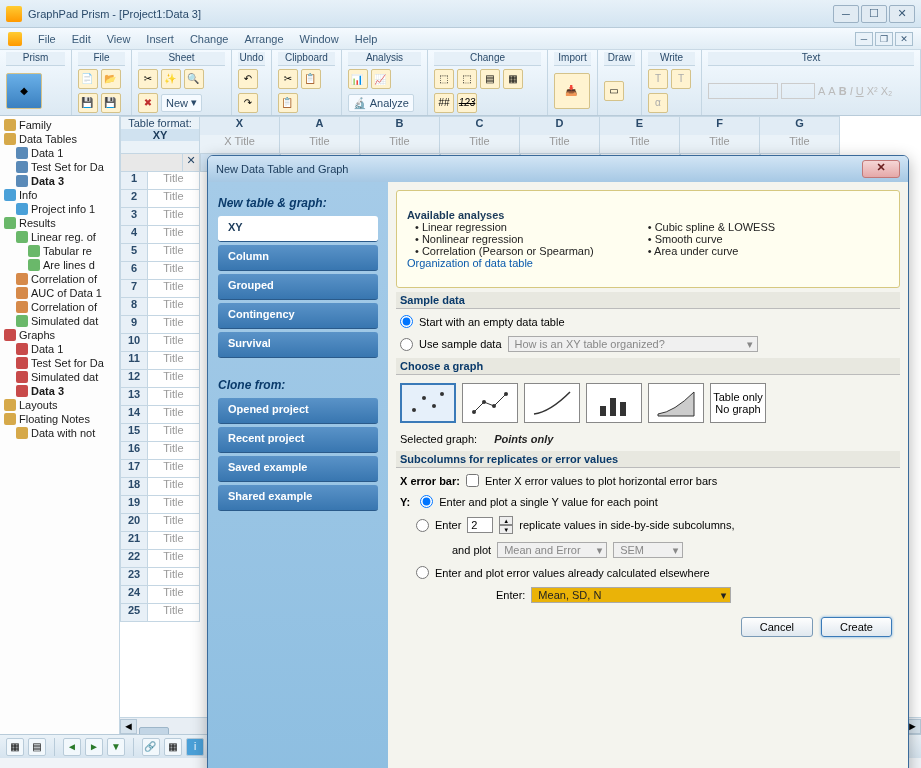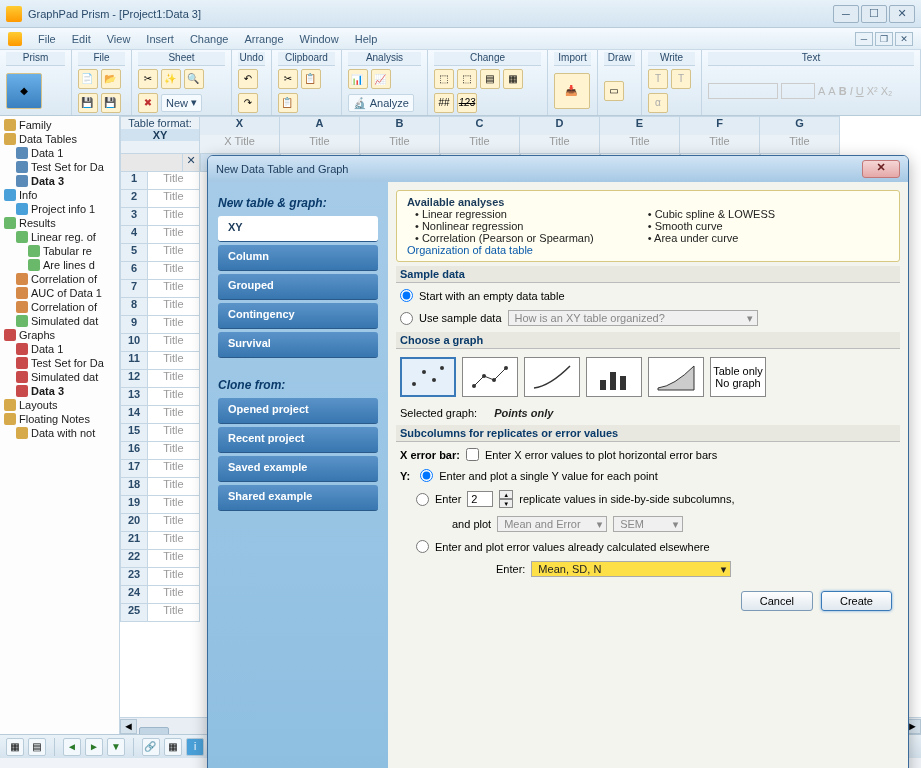--- a/index.html
+++ b/index.html
@@ -73,21 +73,21 @@
 .dialog-backdrop { position:absolute; left:207px; top:155px; width:702px; height:691px; }
 .dialog { width:100%; height:100%; background:#fff; border:1px solid #3a6a9a; border-radius:6px 6px 4px 4px; box-shadow:0 4px 16px rgba(0,0,0,0.3); overflow:hidden; display:flex; flex-direction:column; }
 .dlg-title { height:26px; background:linear-gradient(#d2e5f5,#a6c8e4); display:flex; align-items:center; padding:0 8px; color:#1a3a5a; }
 .dlg-title .close { margin-left:auto; width:38px; height:18px; background:linear-gradient(#f5d6d6,#e5a8a8); border:1px solid #c07878; border-radius:3px; text-align:center; font-weight:bold; color:#6a2020; cursor:pointer; }
 .dlg-body { flex:1; display:flex; background:#9cc9ea; }
 .dlg-left { width:180px; background:linear-gradient(#a5cbe8,#8bbde0); padding:14px 10px; }
 .dlg-left h3 { color:#0a3a6a; font-size:12px; font-weight:bold; font-style:italic; margin-bottom:6px; }
 .tabbtn { height:26px; background:linear-gradient(#5a93c8,#3876b0); color:#fff; border-radius:3px; margin-bottom:3px; padding:5px 10px; font-weight:bold; cursor:pointer; border-bottom:1px solid #2a5a8a; }
 .tabbtn.sel { background:#fff; color:#1a3a5a; }
 .dlg-right { flex:1; background:#f4f4ee; padding:8px; display:flex; flex-direction:column; gap:4px; }
-.panel { background:#fffef0; border:1px solid #d6c880; border-radius:3px; padding:5px 10px; }
+.panel { background:#fffef0; border:1px solid #d6c880; border-radius:3px; padding:18px 10px; }
 .panel h4 { color:#1a3a5a; font-weight:bold; font-size:11px; }
 .panel ul { list-style:none; }
 .panel li { color:#222; padding-left:8px; }
 .panel li::before { content:"• "; }
 .panel .cols { display:flex; gap:46px; }
 .panel a { color:#0a5aac; text-decoration:none; }
 .sect-title { color:#0a3a6a; font-weight:bold; border-bottom:1px solid #bbb; background:#e8e8e0; padding:2px 4px; }
 .radio-row { display:flex; align-items:center; gap:6px; padding:2px 4px; }
 .radio-row input[type=radio] { margin:0; }
 .radio-row .combo { border:1px solid #aaa; background:#f0f0f0; color:#888; padding:1px 18px 1px 6px; position:relative; flex:1; max-width:250px; }
@@ -97,21 +97,21 @@
 .graphopt.sel { border:2px solid #3a7ab8; background:#e6f0fa; }
 .graphopt.textonly { font-size:9px; text-align:center; line-height:1.1; width:56px; }
 .sel-label { padding:2px 4px; }
 .sel-label b { color:#222; font-weight:bold; margin-left:14px;font-style:italic; }
 .sub-row { display:flex; align-items:center; gap:6px; padding:2px 4px 2px 20px; }
 .sub-row input[type=text] { width:26px; border:1px solid #888; padding:1px 3px; }
 .spinner { display:flex; flex-direction:column; }
 .spinner button { width:14px; height:9px; font-size:6px; border:1px solid #888; background:#eee; padding:0; line-height:1; cursor:pointer; }
 .sub-row .combo { border:1px solid #aaa; background:#f0f0f0; color:#888; padding:1px 18px 1px 6px; position:relative; width:110px; }
 .sub-row .combo::after { content:"▾"; position:absolute; right:4px; }
-.sub-row .combo.active { background:#fde047; color:#222; }
+.sub-row .combo.active { background:#eab308; color:#222; }
 .dlg-btns { display:flex; justify-content:flex-end; gap:8px; padding:8px; }
 .dlg-btn { padding:3px 18px; border:1px solid #7a9ab6; border-radius:3px; background:linear-gradient(#fefefe,#e0e8ef); cursor:pointer; }
 .dlg-btn.primary { border:1px solid #3a7ab8; box-shadow:0 0 3px #6aa6dd; }
 
 svg { display:block; }
 </style>
 </head>
 <body>
 
 <div class="titlebar">

